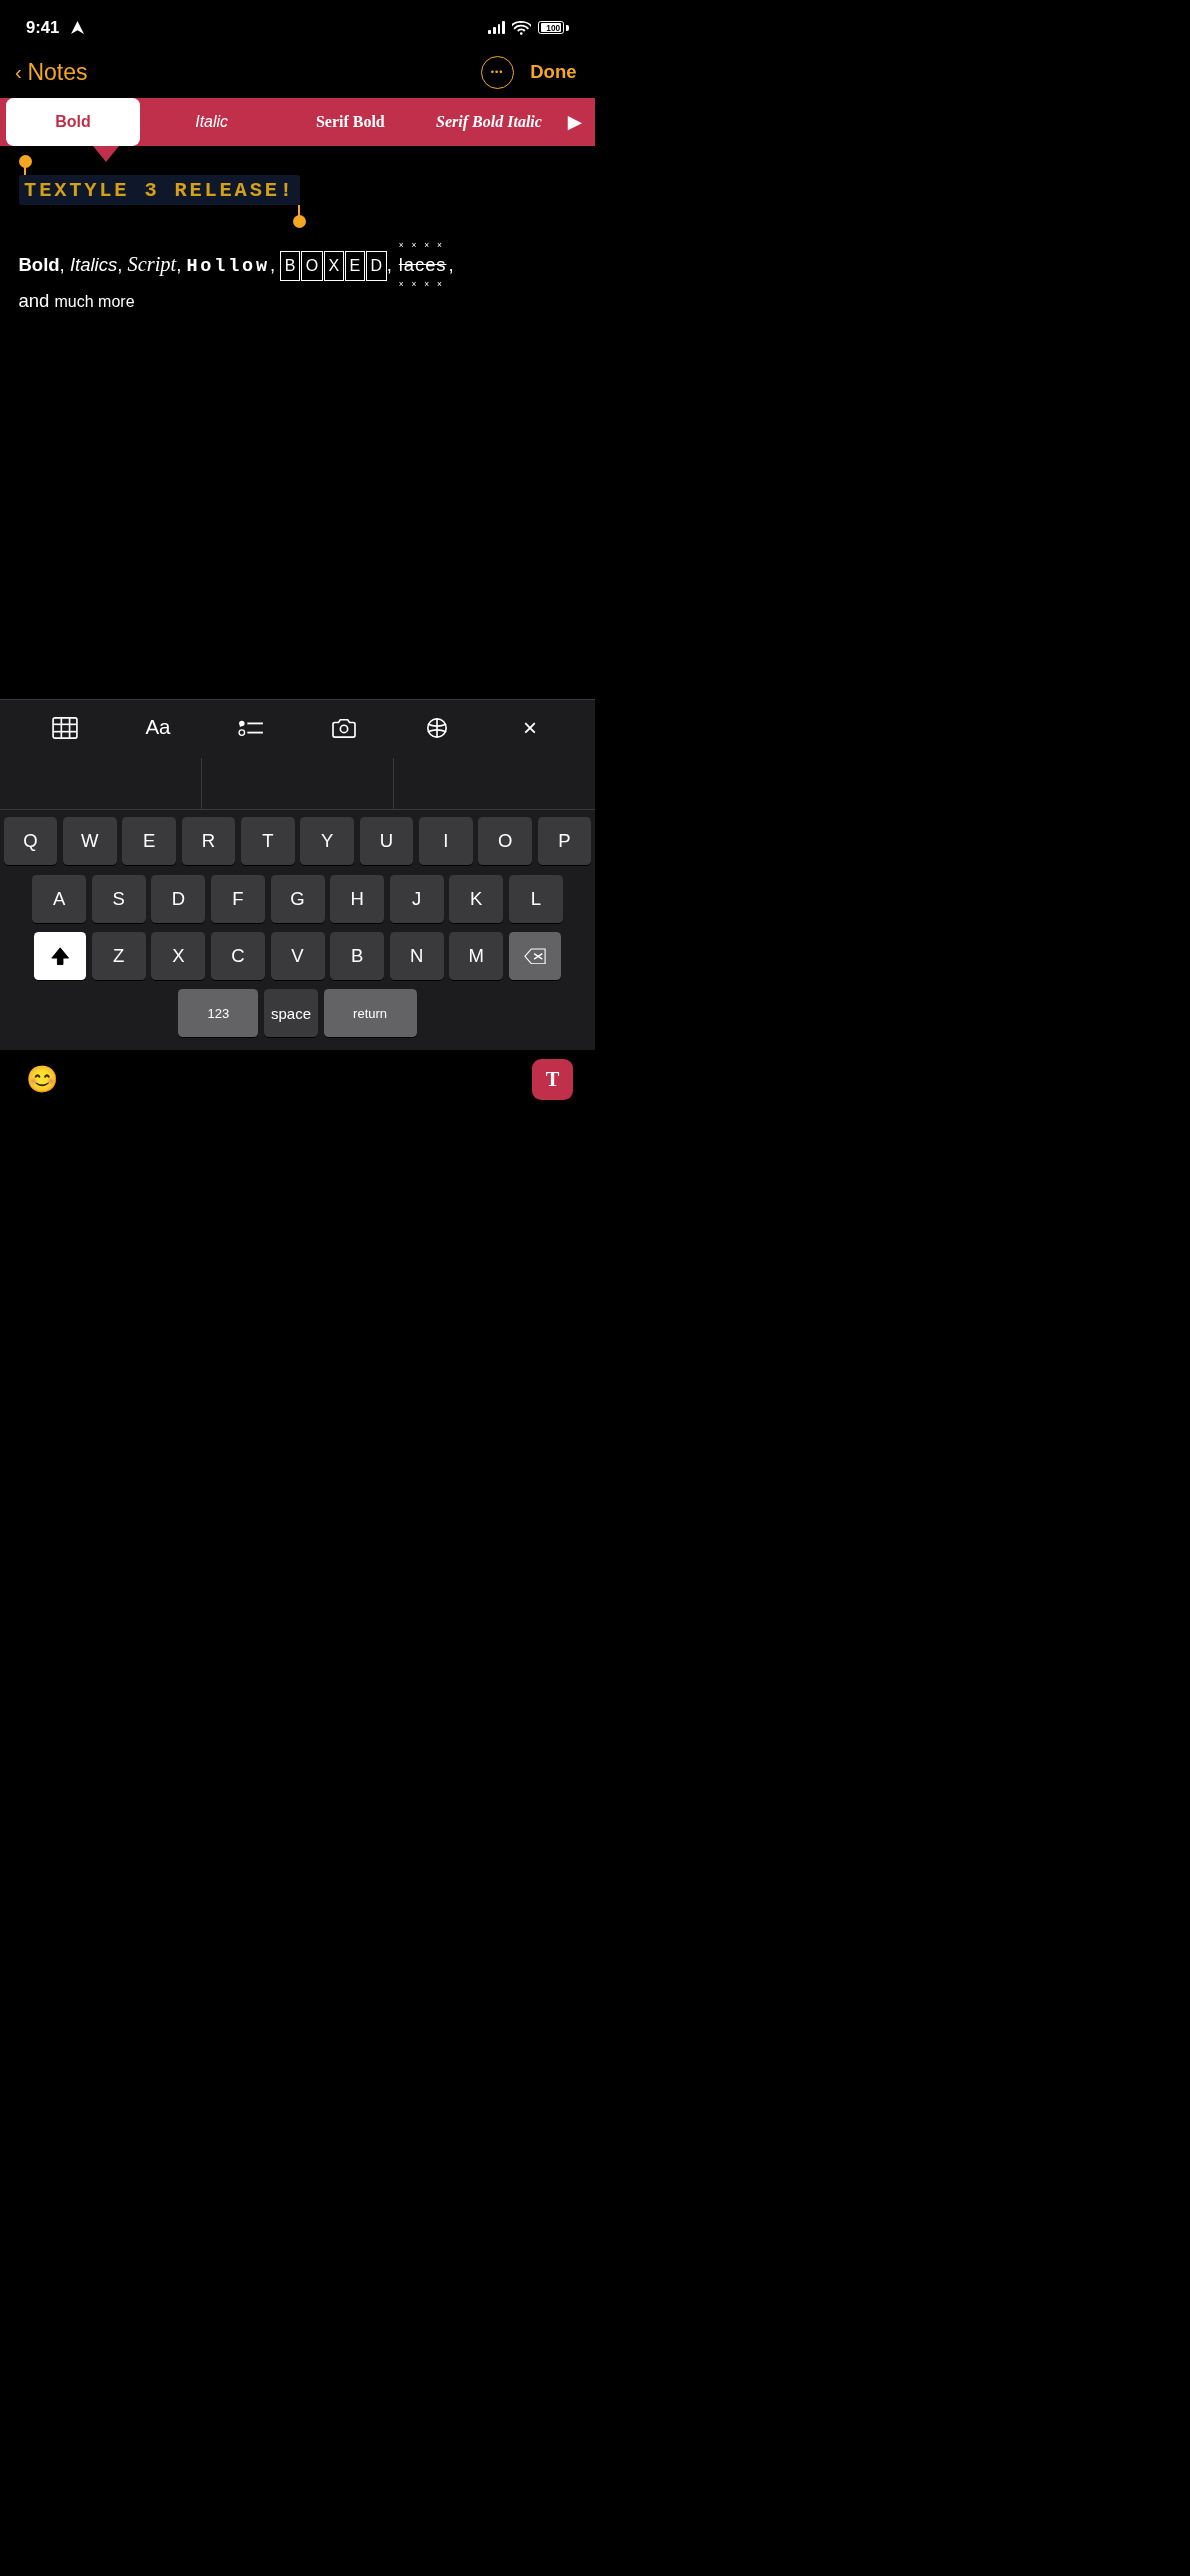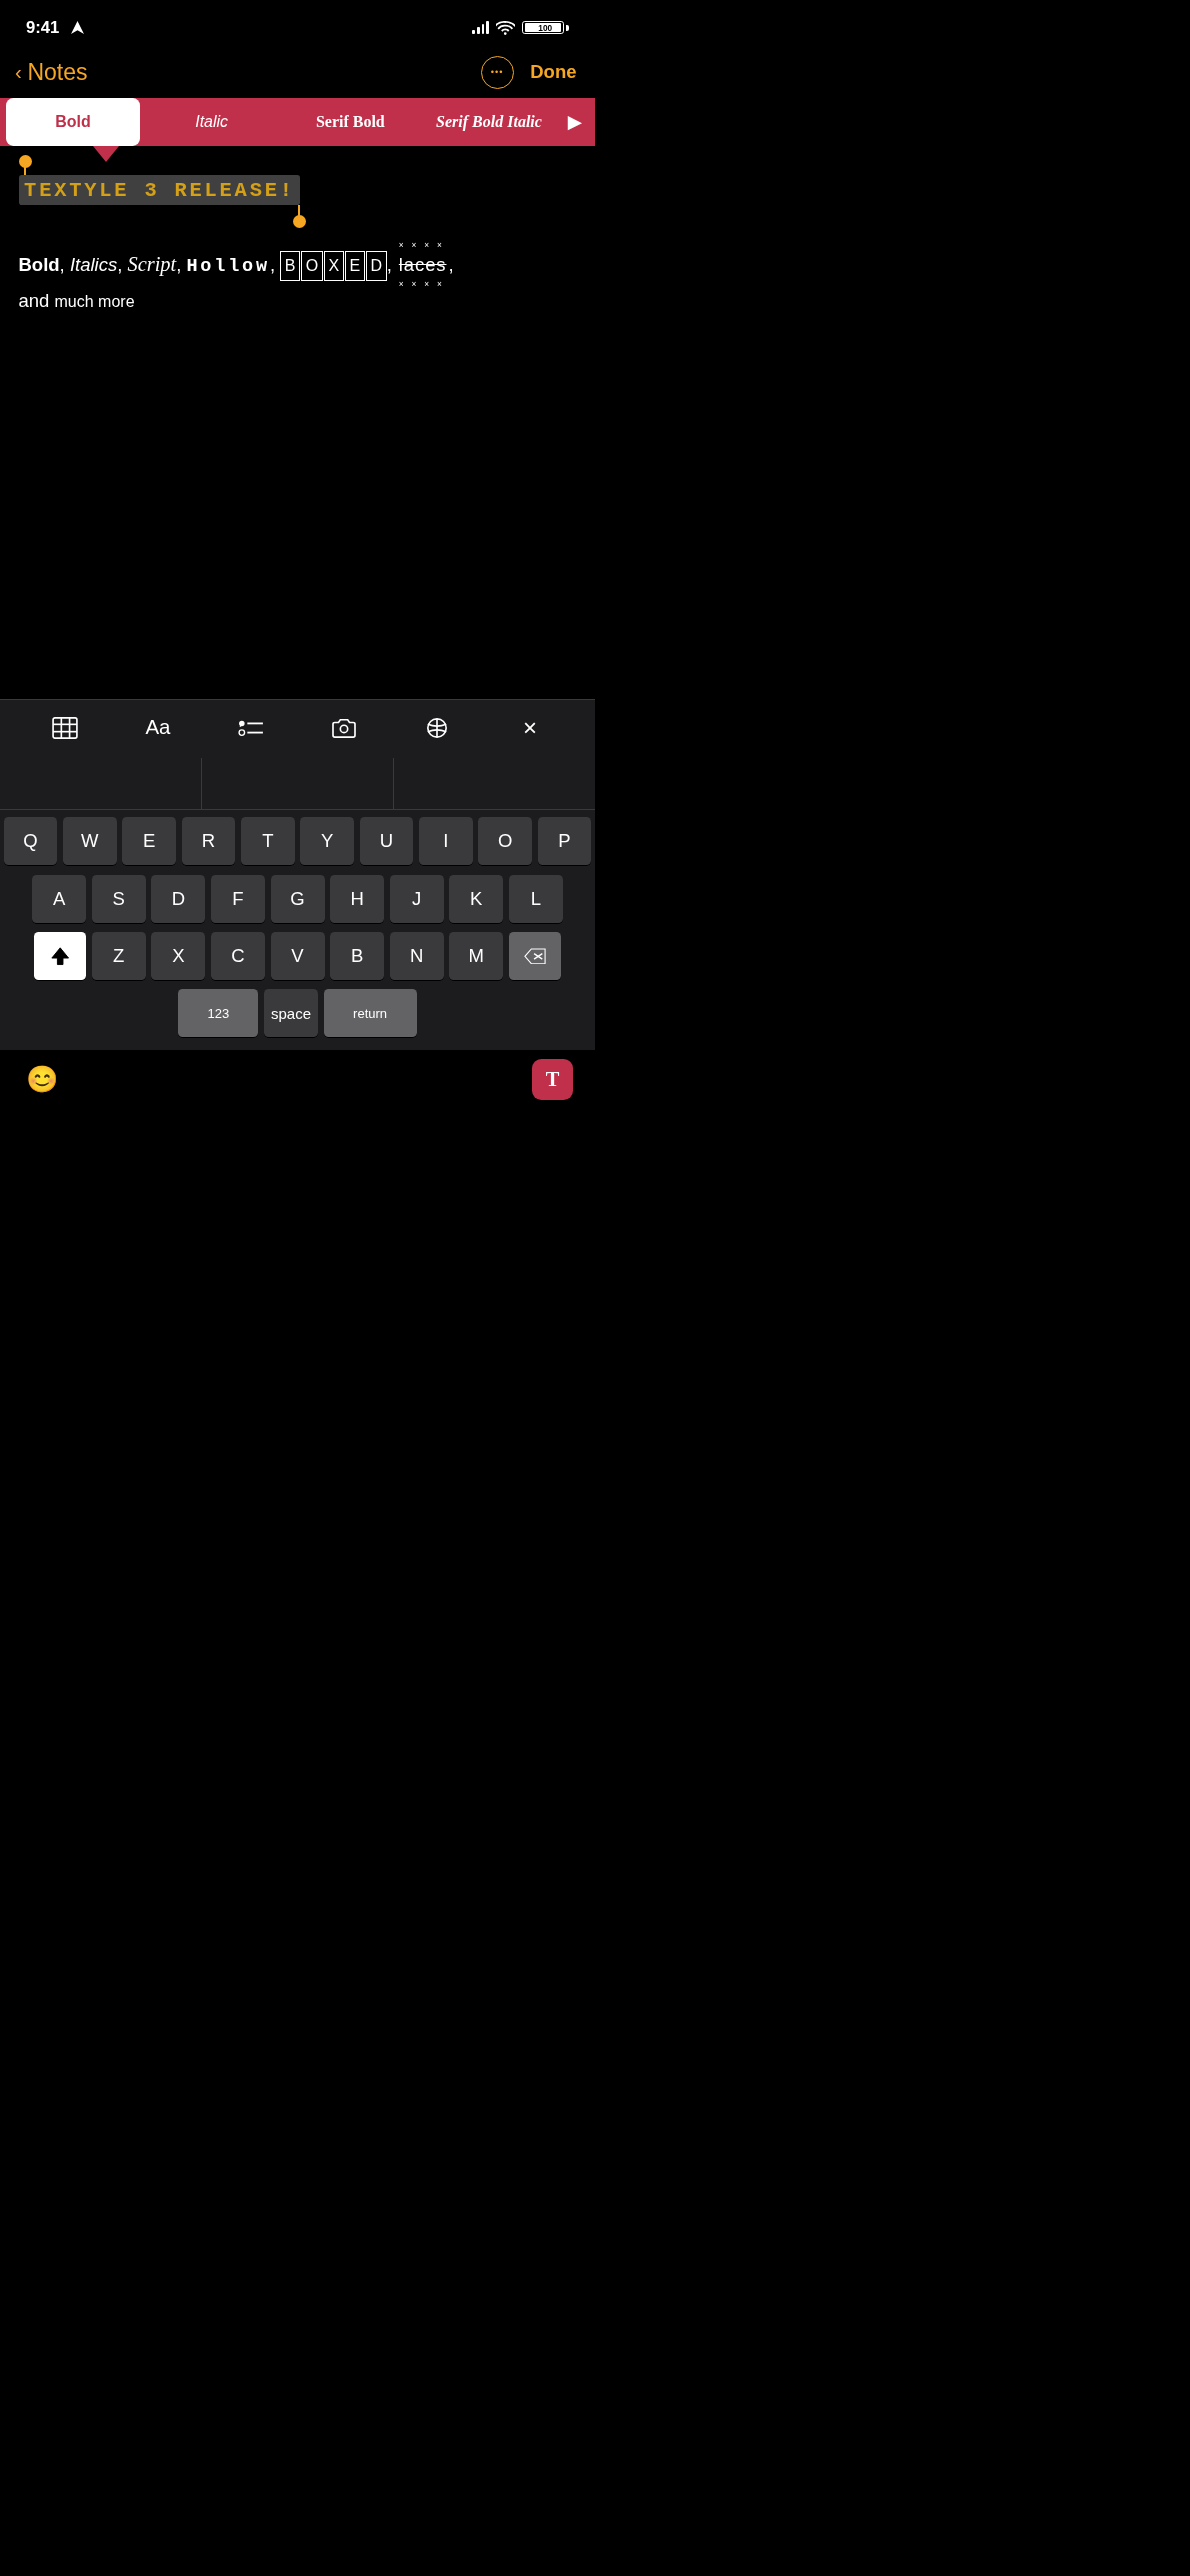--- a/index.html
+++ b/index.html
@@ -154,21 +154,21 @@
     }
 
     
     .selected-text-container {
       position: relative;
       display: inline-block;
       margin-bottom: 15px;
       margin-top: 3.7px;
     }
     .selected-highlight {
-      background: #404040;
+      background: #0f172a;
       border-radius: 2.8px;
       padding: 3.7px 5.6px;
       display: inline-block;
       position: relative;
     }
     .selected-text {
       font-family: 'Courier New', monospace;
       font-size: 20.4px;
       font-weight: 700;
       color: #d4a017;
@@ -387,21 +387,21 @@
     <div class="signal-bars">
       <div class="signal-bar" style="width:2.8px;height:4.6px;"></div>
       <div class="signal-bar" style="width:2.8px;height:7.4px;"></div>
       <div class="signal-bar" style="width:2.8px;height:10.2px;"></div>
       <div class="signal-bar" style="width:2.8px;height:13px;"></div>
     </div>
     <svg width="18.5" height="14" viewBox="0 0 20 15" fill="white">
       <path d="M10 12a1.5 1.5 0 1 1 0 3 1.5 1.5 0 0 1 0-3zm0-4c1.8 0 3.4.8 4.5 2l-1.5 1.5A4 4 0 0 0 10 10a4 4 0 0 0-3 1.5L5.5 10A6 6 0 0 1 10 8zm0-4C13.3 4 16.3 5.4 18.4 7.7L17 9.2A8 8 0 0 0 10 6 8 8 0 0 0 3 9.2L1.6 7.7A10 10 0 0 1 10 4zm0-4C14.7 0 18.9 1.9 22 5l-1.4 1.5A12 12 0 0 0 10 2 12 12 0 0 0-.6 6.5L-2 5A14 14 0 0 1 10 0z"></path>
     </svg>
     <div style="display:flex;align-items:center;gap:1.9px;">
-      <div style="border:1.9px solid #fff;border-radius:2.8px;width:42px;height:13px;position:relative;display:flex;align-items:center;padding:0.9px 1.9px;">
+      <div style="border:1.9px solid #fff;border-radius:2.8px;width:26px;height:13px;position:relative;display:flex;align-items:center;padding:0.9px 1.9px;">
         <div style="background:#fff;height:100%;width:100%;border-radius:0.9px;"></div>
         <span style="position:absolute;color:#000;font-size:8.3px;font-weight:700;width:100%;text-align:center;">100</span>
       </div>
       <div style="background:#fff;width:2.8px;height:5.6px;border-radius:0 1.9px 1.9px 0;"></div>
     </div>
   </div>
 </div>
 
 <div class="nav-bar">
   <div class="nav-back">

